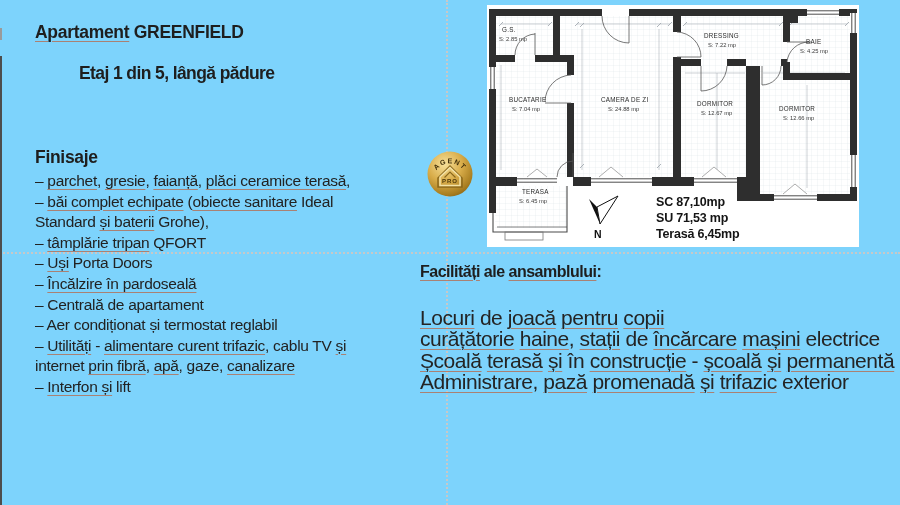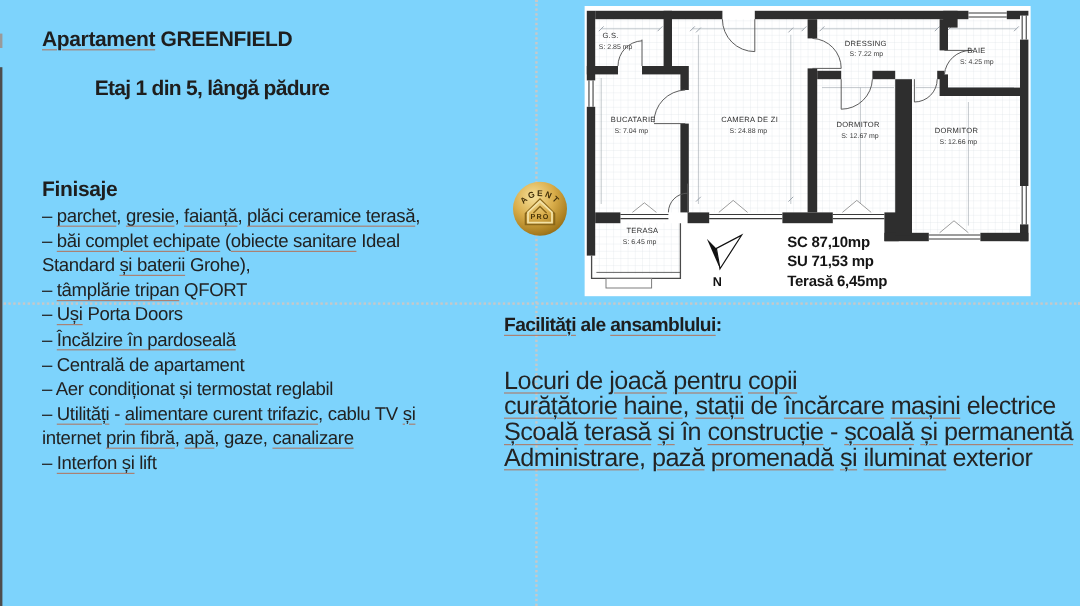--- a/index.html
+++ b/index.html
@@ -63,21 +63,21 @@
       <div class="ln">– Centrală de apartament</div>
       <div class="ln">– Aer condiționat și termostat reglabil</div>
       <div class="ln">– <span class="sq">Utilități</span> - <span class="sq">alimentare curent trifazic</span>, cablu TV <span class="sq">și</span></div>
       <div class="ln">internet <span class="sq">prin fibră</span>, <span class="sq">apă</span>, gaze, <span class="sq">canalizare</span></div>
       <div class="ln">– <span class="sq">Interfon și</span> lift</div>
     </div>
   <div class="abs fac-list">
       <div class="ln"><span class="sq">Locuri</span> de <span class="sq">joacă</span> <span class="sq">pentru</span> <span class="sq">copii</span></div>
       <div class="ln"><span class="sq">curățătorie</span> <span class="sq">haine</span>, <span class="sq">stații</span> de <span class="sq">încărcare</span> <span class="sq">mașini</span> electrice</div>
       <div class="ln"><span class="sq">Școală</span> <span class="sq">terasă</span> <span class="sq">și</span> în <span class="sq">construcție</span> - <span class="sq">școală</span> <span class="sq">și</span> <span class="sq">permanentă</span> de stat</div>
-      <div class="ln"><span class="sq">Administrare</span>, <span class="sq">pază</span> <span class="sq">promenadă</span> <span class="sq">și</span> <span class="sq">iluminat</span> exterior</div>
+      <div class="ln"><span class="sq">Administrare</span>, <span class="sq">pază</span> <span class="sq">promenadă</span> <span class="sq">și</span> <span class="sq">trifazic</span> exterior</div>
     </div>
 
   <div id="badge" class="abs">
     <svg width="46" height="46" viewBox="0 0 46 46">
       <defs>
         <radialGradient id="gold" cx="38%" cy="28%" r="85%">
           <stop offset="0%" stop-color="#f6e09a"></stop>
           <stop offset="45%" stop-color="#d9ad4a"></stop>
           <stop offset="80%" stop-color="#a87d1f"></stop>
           <stop offset="100%" stop-color="#7c5a12"></stop>

